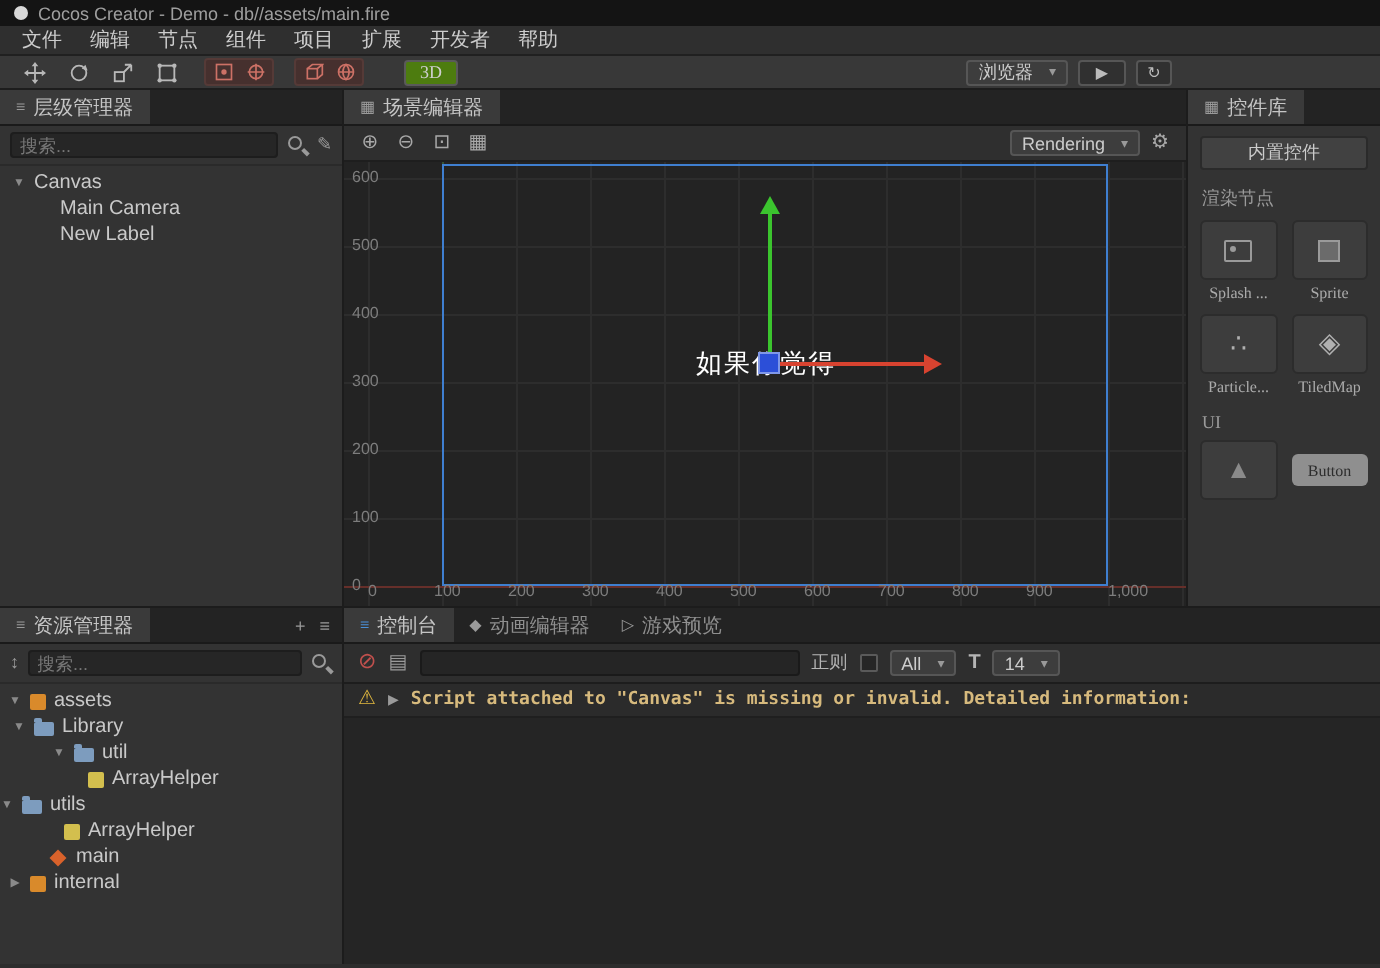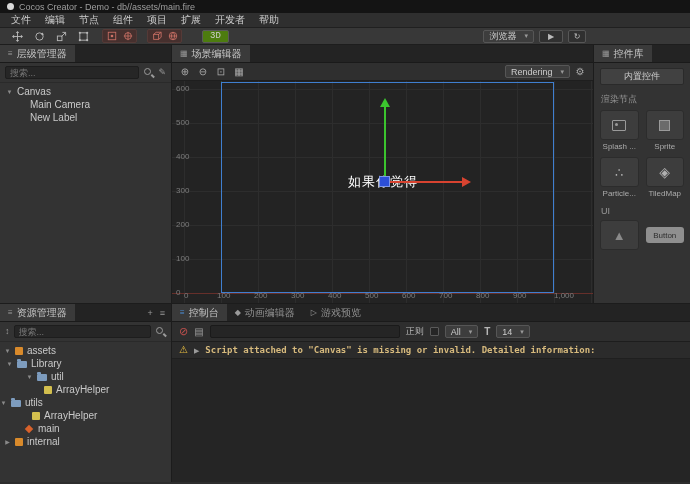--- a/index.html
+++ b/index.html
@@ -9,21 +9,21 @@
 
   
   .titlebar{height:13px;background:#141414;display:flex;align-items:center;gap:5px;padding:0 7px;font-size:9px;color:#9f9f9f;}
   .appdot{width:7px;height:7px;border-radius:50%;background:#d8d8d8;flex:none;}
   .menubar{height:15px;background:#2f2f2f;display:flex;align-items:center;padding:0 4px;border-bottom:1px solid #202020;}
   .menu-item{padding:0 7px;font-size:10px;color:#cccccc;}
   .toolbar{height:17px;background:#383838;display:flex;align-items:center;padding:0 8px;gap:4px;border-bottom:1px solid #1d1d1d;}
   .tbtn{width:18px;height:14px;display:flex;align-items:center;justify-content:center;background:transparent;border:0;padding:0;}
   .tgroup{display:flex;gap:1px;background:#46302e;border:1px solid #553a37;border-radius:2px;padding:0 1px;margin-left:6px;height:14px;align-items:center;}
   .tgroup .tbtn{width:15px;height:12px;}
-  .mode-btn{margin-left:16px;height:13px;padding:0 7px;font-size:9px;color:#cfcfcf;background:#4d7c0f;border:1px solid #5a5a5a;border-radius:2px;font-family:Liberation Mono, monospace;}
+  .mode-btn{margin-left:16px;height:13px;padding:0 7px;font-size:9px;color:#cfcfcf;background:#4d7c0f;border:1px solid #5a5a5a;border-radius:2px;font-family:Liberation Serif, serif;}
   .play-cluster{margin-left:auto;margin-right:96px;display:flex;align-items:center;gap:5px;}
   .sel{display:flex;align-items:center;gap:8px;height:13px;padding:0 5px;background:#3d3d3d;border:1px solid #565656;border-radius:2px;font-size:9px;color:#ccc;white-space:nowrap;}
   .sel .chev{font-size:7px;color:#999;}
   .pbtn{height:13px;min-width:24px;display:flex;align-items:center;justify-content:center;background:#303030;border:1px solid #565656;border-radius:2px;color:#bbb;font-size:8px;padding:0 4px;font-family:inherit;}
 
   
   .upper{display:flex;height:258px;}
   .lower{display:flex;height:179px;}
   .panel{display:flex;flex-direction:column;min-width:0;}
   .hierarchy{width:172px;background:#333;border-right:1px solid #1c1c1c;}
@@ -69,21 +69,21 @@
   .rl{position:absolute;font-size:8px;color:#7d7d7d;line-height:1;}
   .hint{position:absolute;right:5px;top:3px;font-size:9px;color:#c07a28;}
   .node-text{position:absolute;left:176px;top:94px;font-size:13px;color:#ffffff;letter-spacing:1px;line-height:14px;}
   .gz-line-g{position:absolute;left:212px;top:26px;width:2px;height:74px;background:#3bc42e;}
   .gz-head-g{position:absolute;left:208px;top:17px;width:0;height:0;border-left:5px solid transparent;border-right:5px solid transparent;border-bottom:9px solid #3bc42e;}
   .gz-line-r{position:absolute;left:214px;top:100px;width:76px;height:2px;background:#d84330;}
   .gz-head-r{position:absolute;left:290px;top:96px;width:0;height:0;border-top:5px solid transparent;border-bottom:5px solid transparent;border-left:9px solid #d84330;}
   .gz-center{position:absolute;left:207px;top:95px;width:11px;height:11px;background:#2c4fd8;border:1px solid #7f97e8;}
 
   
-  .lib-body{padding:5px 6px;display:flex;flex-direction:column;overflow:hidden;}
+  .lib-body{padding:5px 6px;display:flex;flex-direction:column;overflow:hidden;font-family:Liberation Serif, serif;}
   .lib-src-btn{height:17px;background:#414141;border:1px solid #2a2a2a;border-radius:2px;color:#ccc;font-size:9px;
                display:flex;align-items:center;justify-content:center;font-family:inherit;width:100%;}
   .lib-sec{font-size:9px;color:#9a9a9a;margin:8px 0 4px 1px;}
   .lib-grid{display:grid;grid-template-columns:1fr 1fr;gap:6px 7px;}
   .lib-item{display:flex;flex-direction:column;align-items:center;gap:2px;min-width:0;}
   .lib-card{width:100%;height:30px;background:#3d3d3d;border:1px solid #2c2c2c;border-radius:3px;
             display:flex;align-items:center;justify-content:center;color:#b0b0b0;}
   .lib-label{font-size:8px;color:#ababab;max-width:100%;overflow:hidden;text-overflow:ellipsis;white-space:nowrap;}
   .icon-img{width:14px;height:11px;border:1px solid #9a9a9a;border-radius:1px;position:relative;}
   .icon-img::after{content:"";position:absolute;left:2px;top:2px;width:3px;height:3px;border-radius:50%;background:#9a9a9a;}

